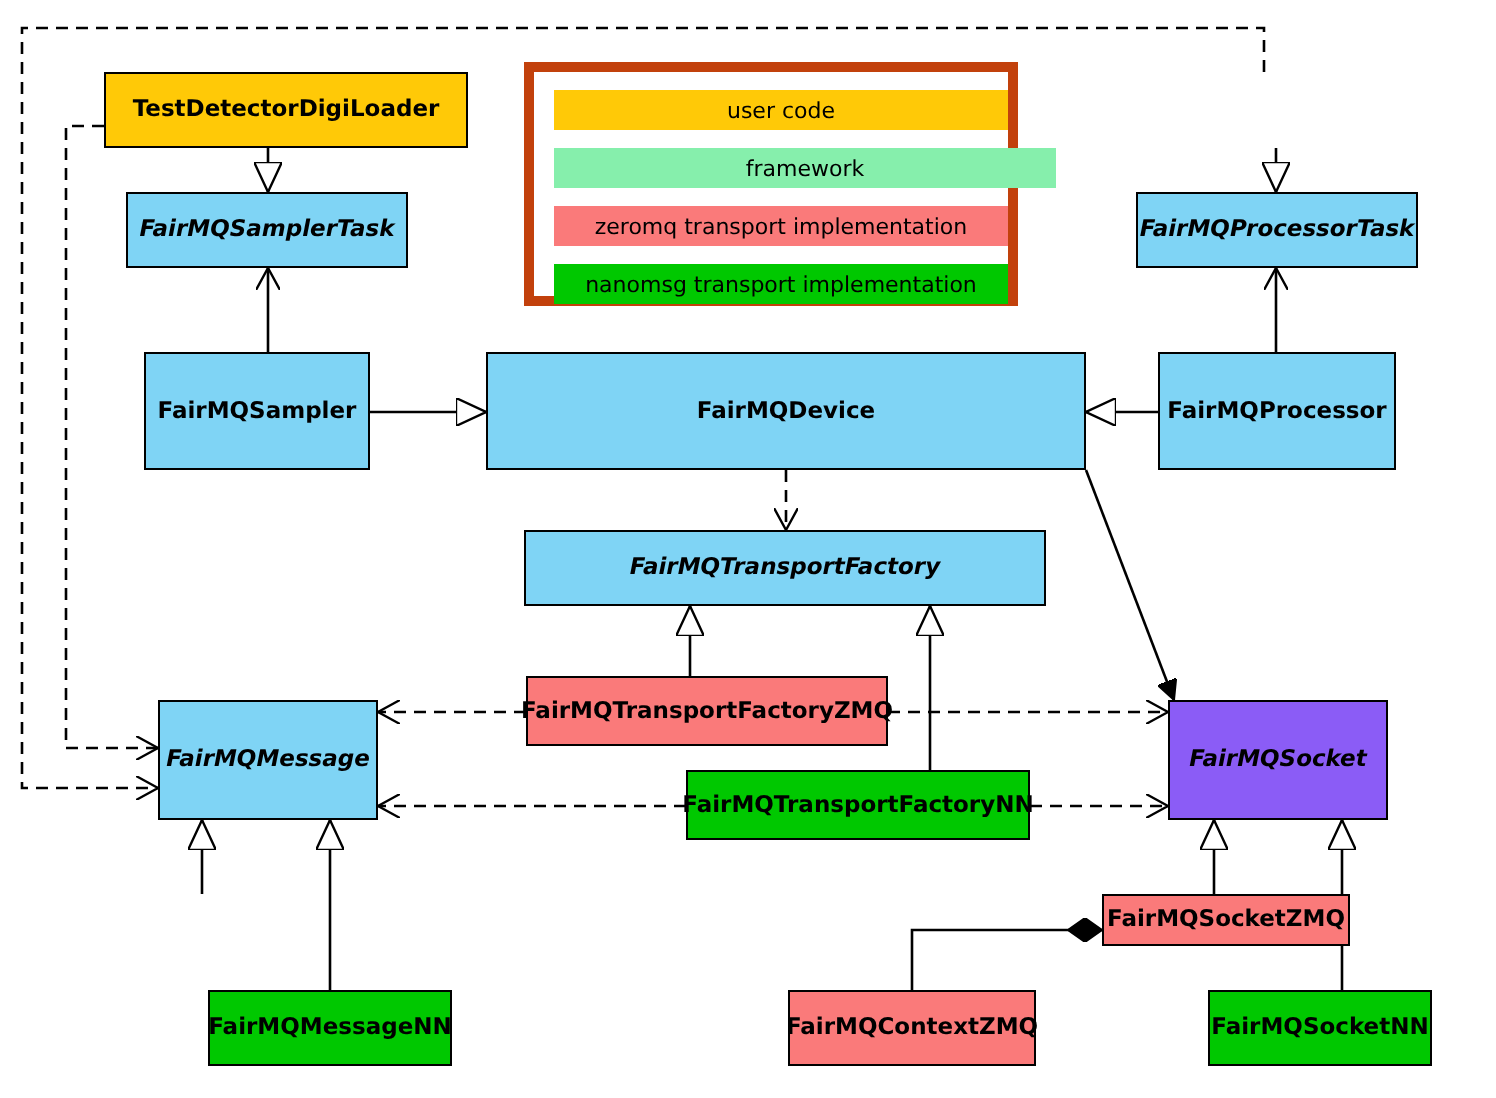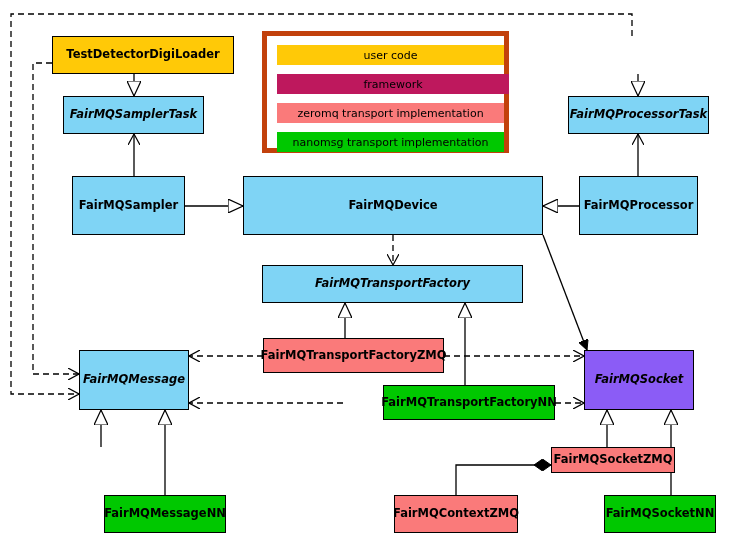--- a/index.html
+++ b/index.html
@@ -163,21 +163,21 @@
       <g>
         <path d="M456,495 L456,465 L551,465" marker-end="url(#mk-diamond)"></path>
       </g>
     </g>
   </svg>
 
   <div class="legend-box" style="left:262px; top:31px; width:247px; height:122px;">
     <div class="legend-row" style="left:10px; top:9px; width:227px; height:20px; background:#FFC907;">
       <span>user code</span>
     </div>
-    <div class="legend-row" style="left:10px; top:38px; width:232px; height:20px; background:#be185d;">
+    <div class="legend-row" style="left:10px; top:38px; width:251px; height:20px; background:#86efac;">
       <span>framework</span>
     </div>
     <div class="legend-row" style="left:10px; top:67px; width:227px; height:20px; background:#FA7A7A;">
       <span>zeromq transport implementation</span>
     </div>
     <div class="legend-row" style="left:10px; top:96px; width:227px; height:20px; background:#00C800;">
       <span>nanomsg transport implementation</span>
     </div>
   </div>
 
@@ -207,21 +207,21 @@
   </div>
 
   <div class="node abstract" style="left:262px; top:265px; width:261px; height:38px; background:#7FD4F5;">
     <span>FairMQTransportFactory</span>
   </div>
 
   <div class="node" style="left:263px; top:338px; width:181px; height:35px; background:#FA7A7A;">
     <span>FairMQTransportFactoryZMQ</span>
   </div>
 
-  <div class="node" style="left:343px; top:385px; width:172px; height:35px; background:#00C800;margin-left:40px;">
+  <div class="node" style="left:343px; top:385px; width:172px; height:35px; background:#00C800;">
     <span>FairMQTransportFactoryNN</span>
   </div>
 
   <div class="node abstract" style="left:79px; top:350px; width:110px; height:60px; background:#7FD4F5;">
     <span>FairMQMessage</span>
   </div>
 
   <div class="node abstract" style="left:584px; top:350px; width:110px; height:60px; background:#8b5cf6;">
     <span>FairMQSocket</span>
   </div>

